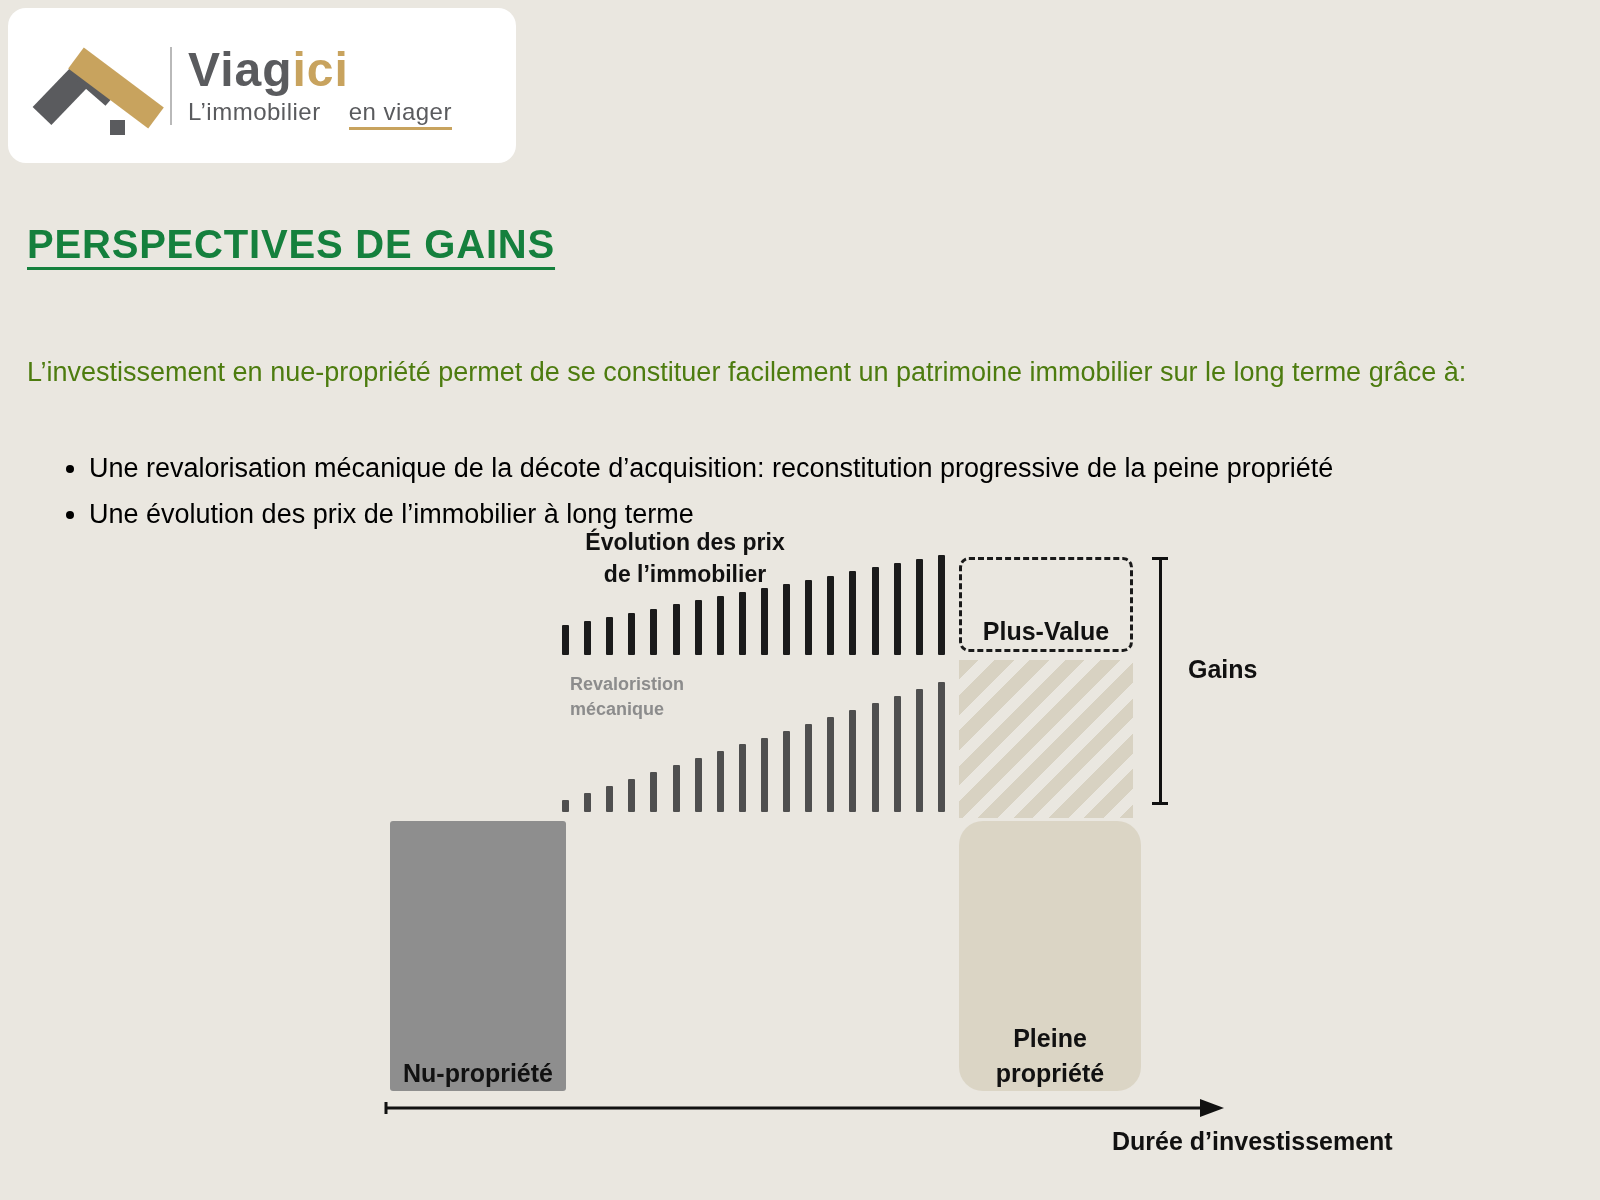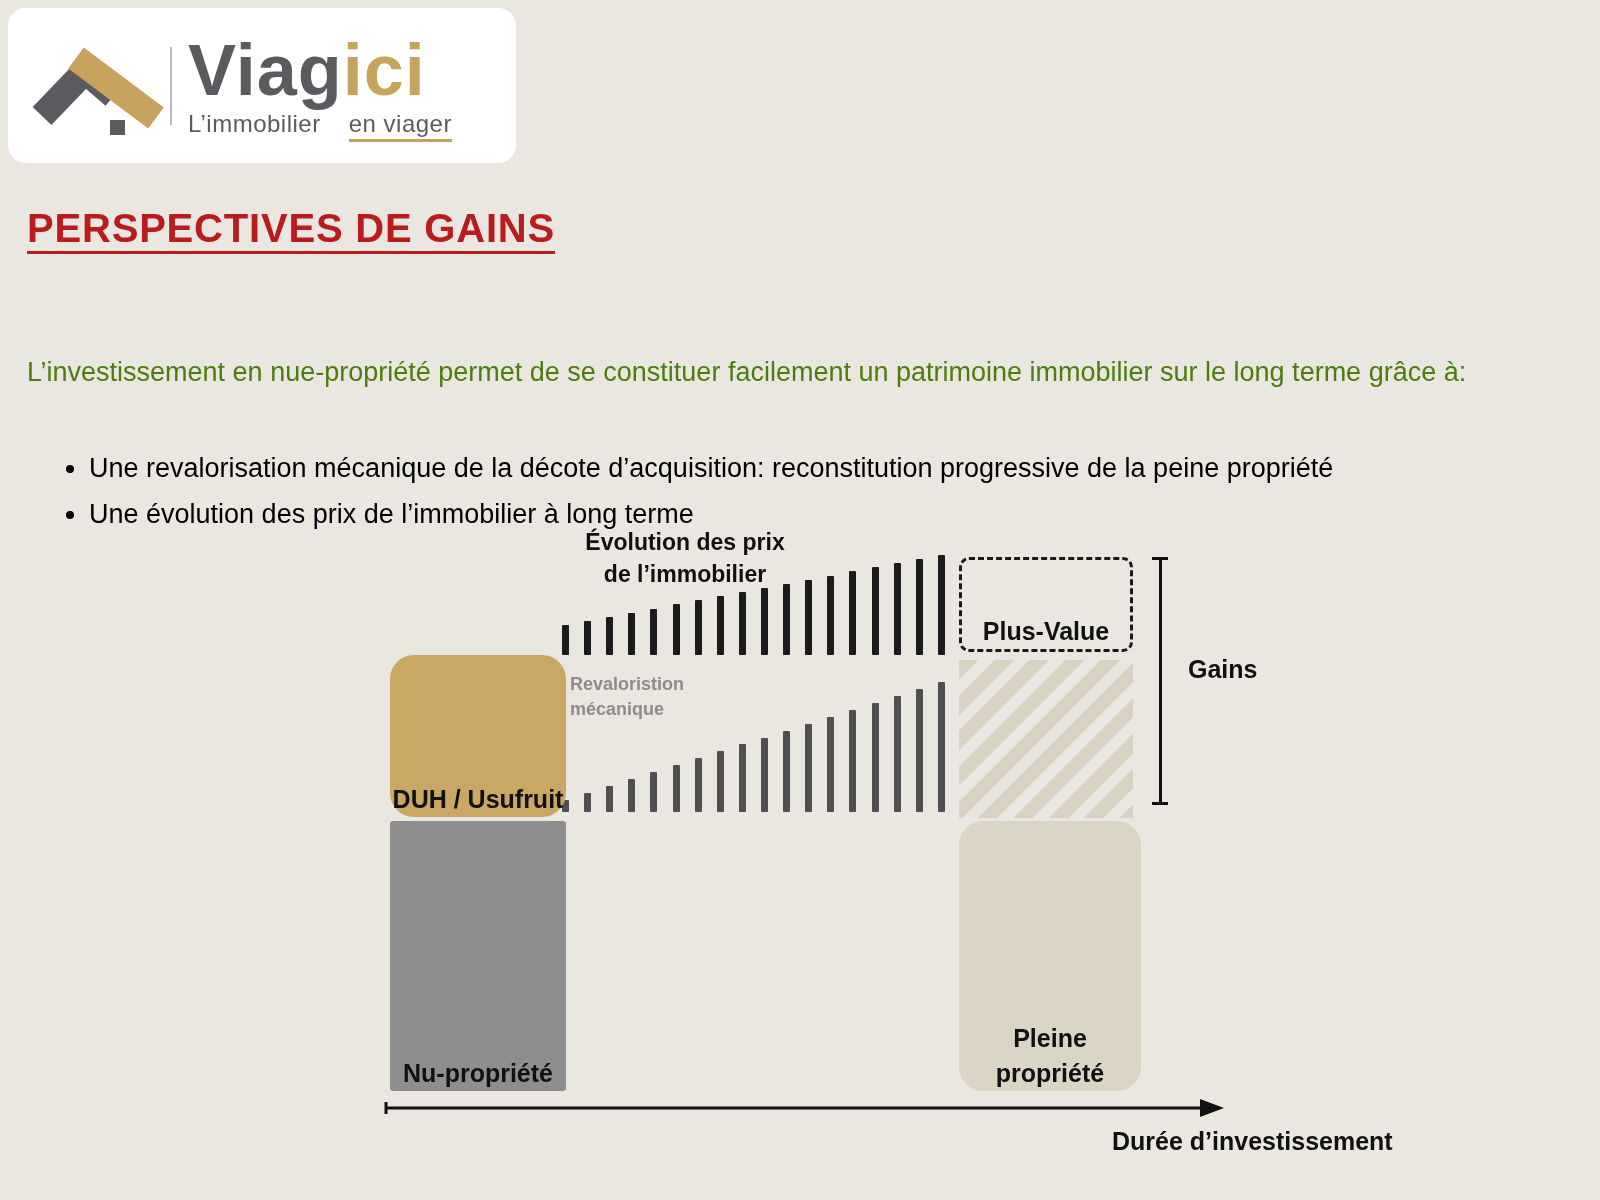--- a/index.html
+++ b/index.html
@@ -26,39 +26,39 @@
     padding: 0 18px;
     box-sizing: border-box;
   }
   .logo-mark { flex: 0 0 auto; }
   .logo-divider {
     width: 2px; height: 78px;
     background: #b9b9b9;
     margin: 0 16px 0 4px;
   }
   .logo-text { display: flex; flex-direction: column; }
-  .logo-brand { font-size: 72px; font-weight: 700; line-height: 1; letter-spacing: 1px; }
+  .logo-brand { font-size: 48px; font-weight: 700; line-height: 1; letter-spacing: 1px; }
   .brand-gray { color: #5a5b5e; }
   .brand-gold { color: #c8a35e; }
   .logo-tagline { margin-top: 4px; font-size: 24px; color: #5a5b5e; letter-spacing: 0.5px; }
   .tagline-viager {
     margin-left: 28px;
     border-bottom: 3px solid #c8a35e;
     padding-bottom: 2px;
   }
 
   
   .title {
     position: absolute;
-    left: 27px; top: 206px;
+    left: 27px; top: 222px;
     margin: 0;
     font-size: 40px;
     font-weight: 600;
     letter-spacing: 0.8px;
-    color: #b91c1c;
+    color: #15803d;
     text-decoration: underline;
     text-decoration-thickness: 3px;
     text-underline-offset: 9px;
   }
   .section-heading {
     position: absolute;
     left: 27px; top: 288px;
     display: flex;
     align-items: center;
     gap: 14px;
@@ -255,23 +255,20 @@
         <div class="bar" style="height: 81px; background: rgb(79, 79, 79);"></div>
         <div class="bar" style="height: 88px; background: rgb(79, 79, 79);"></div>
         <div class="bar" style="height: 95px; background: rgb(79, 79, 79);"></div>
         <div class="bar" style="height: 102px; background: rgb(79, 79, 79);"></div>
         <div class="bar" style="height: 109px; background: rgb(79, 79, 79);"></div>
         <div class="bar" style="height: 116px; background: rgb(79, 79, 79);"></div>
         <div class="bar" style="height: 123px; background: rgb(79, 79, 79);"></div>
         <div class="bar" style="height: 130px; background: rgb(79, 79, 79);"></div>
       </div>
 
-    <div class="box duh-box" style="background: rgb(201, 168, 102);">
-      <span>DUH / Usufruit</span>
-    </div>
     <div class="box bare-box" style="background: rgb(142, 142, 142);">
       <span>Nu-propriété</span>
     </div>
 
     <div class="box plus-value-box">
       <span>Plus-Value</span>
     </div>
     <div class="hatch-box" style="background: repeating-linear-gradient(135deg, rgb(216, 210, 194) 0px, rgb(216, 210, 194) 14px, rgb(234, 231, 224) 14px, rgb(234, 231, 224) 25px);"></div>
     <div class="box full-box" style="background: rgb(219, 213, 197);">
       <span>Pleine

